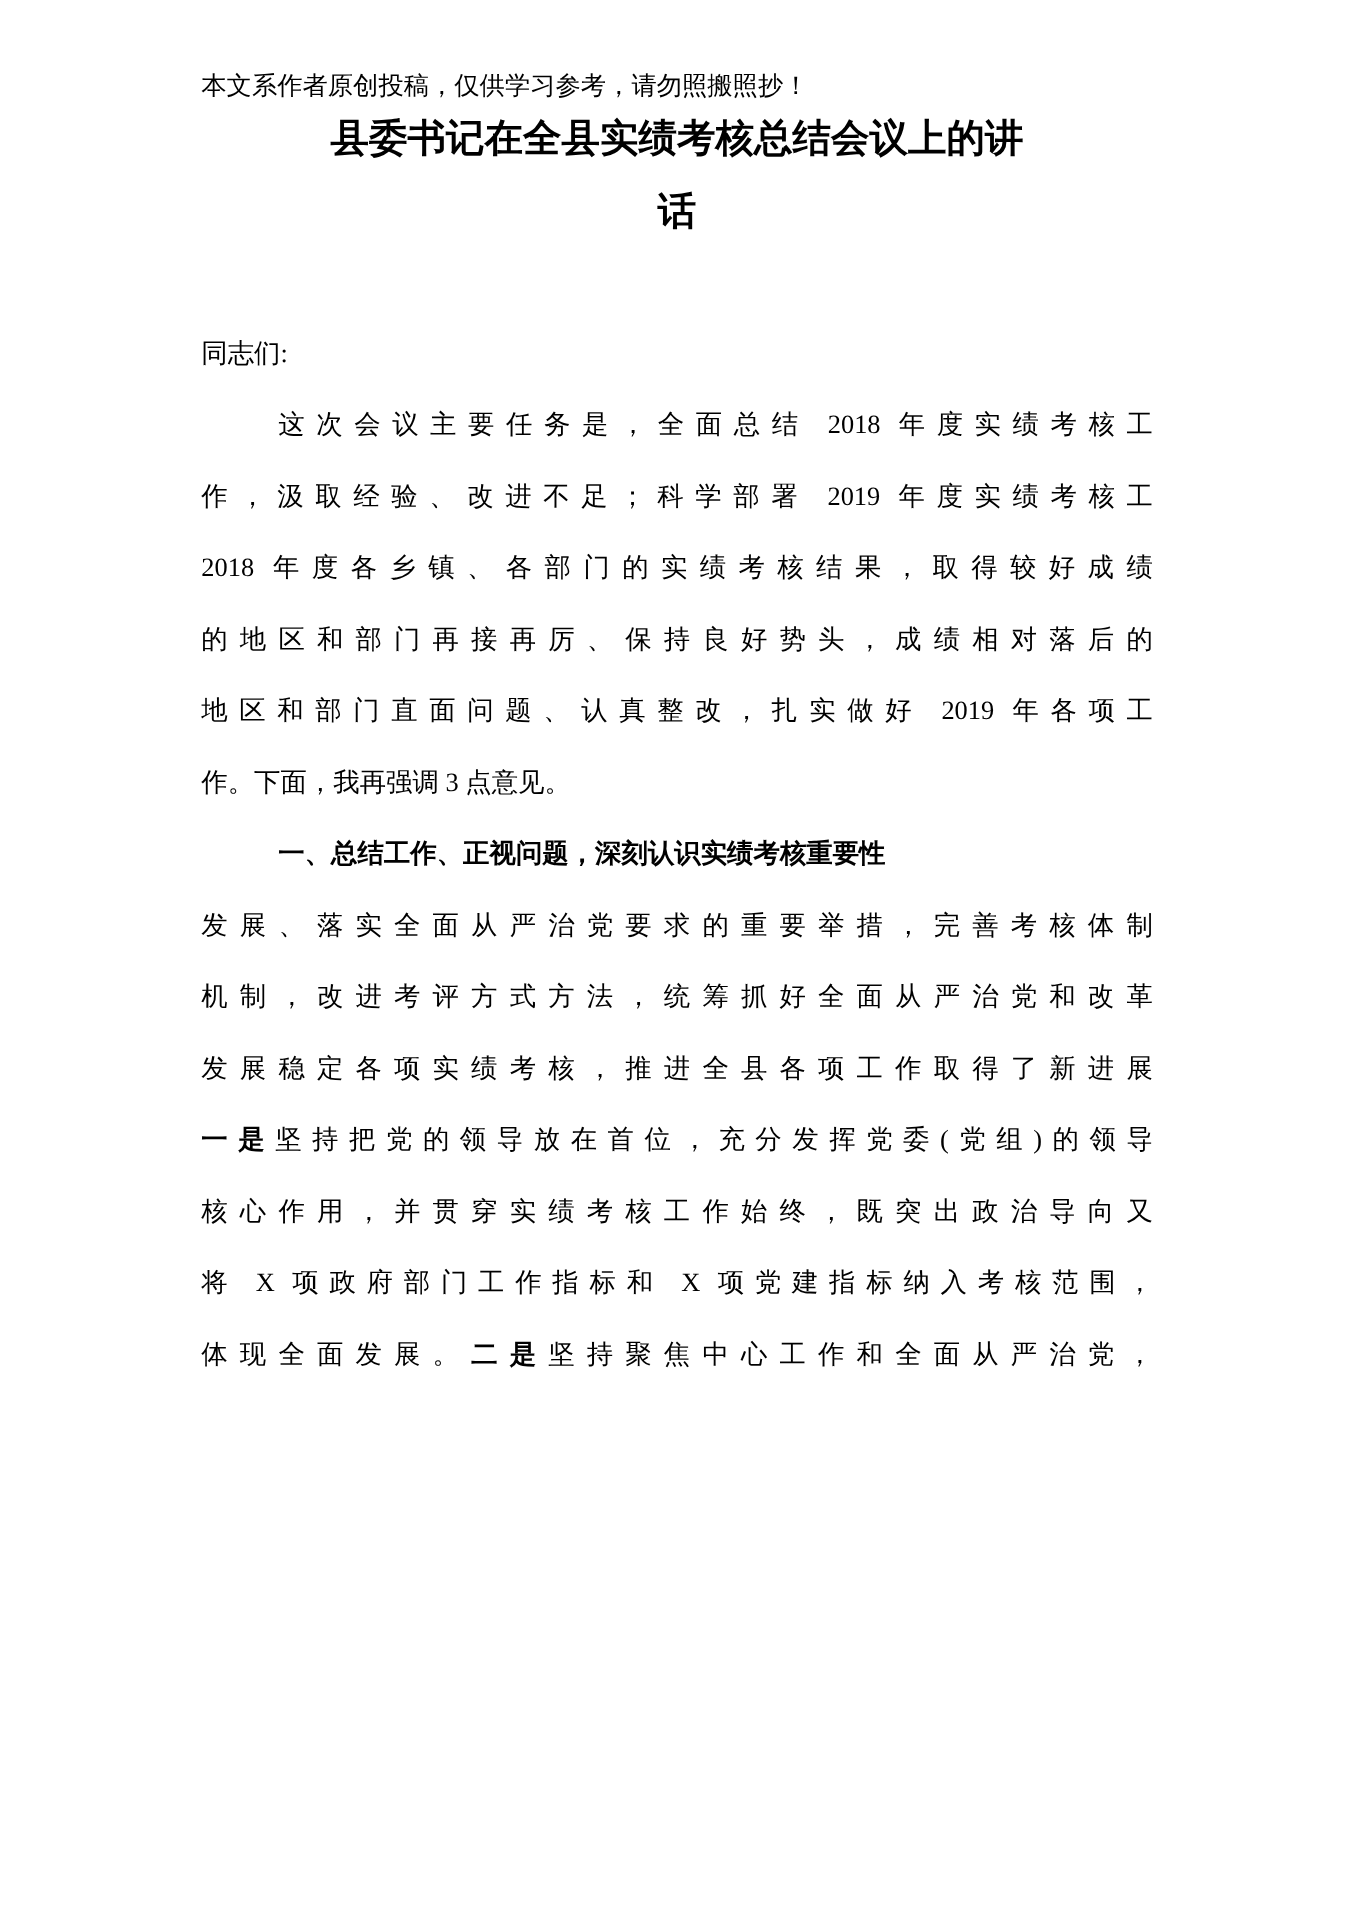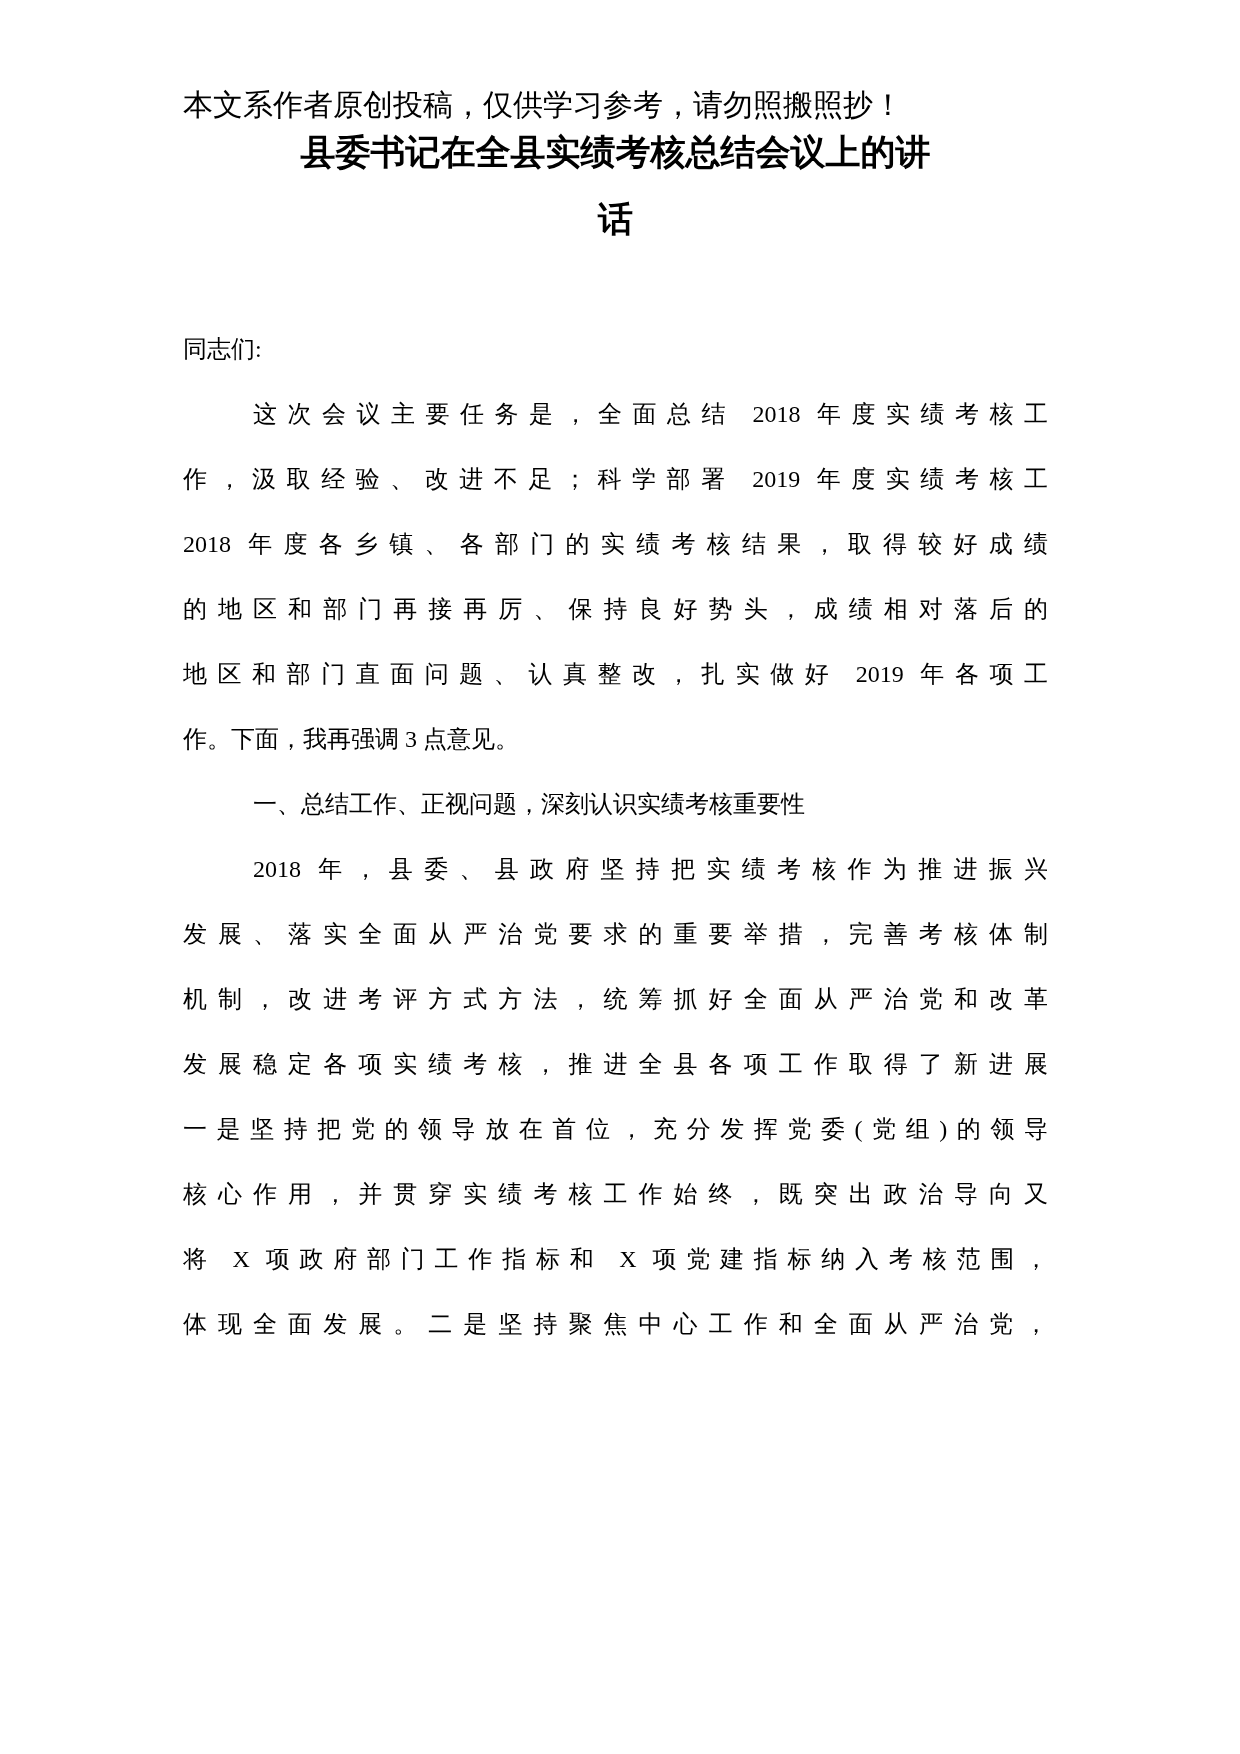--- a/index.html
+++ b/index.html
@@ -12,22 +12,22 @@
     width: 1240px;
     height: 1754px;
     background: #ffffff;
     box-sizing: border-box;
     padding: 0 192px 0 183px;
     overflow: hidden;
     color: #000000;
     font-family: "Liberation Serif", "DejaVu Serif", serif;
   }
   .disclaimer {
-    margin-top: 91px;
-    font-size: 30px;
+    margin-top: 64px;
+    font-size: 23px;
     line-height: 28px;
     text-align: left;
     font-weight: 400;
   }
   .doc-title {
     margin: 0 0 64px 0;
     font-size: 35px;
     line-height: 67px;
     font-weight: 700;
     text-align: center;
@@ -41,21 +41,21 @@
     text-align-last: left;
     white-space: normal;
   }
   .line.just {
     text-align-last: justify;
   }
   .line.ind {
     text-indent: 70px;
   }
   .line b, .line .seg-b {
-    font-weight: 400;
+    font-weight: 700;
     margin-top: 21px;
   }
 </style>
 </head>
 <body>
 
 <div class="page">
   <div class="disclaimer">本文系作者原创投稿，仅供学习参考，请勿照搬照抄！</div>
 
   <div class="doc-title">
@@ -65,21 +65,20 @@
 
   <div class="doc-body">
       <div class="line"><span>同志们:</span></div>
       <div class="line just ind"><span>这次会议主要任务是，全面总结 2018 年度实绩考核工</span></div>
       <div class="line just"><span>作，汲取经验、改进不足；科学部署 2019 年度实绩考核工</span></div>
       <div class="line just"><span>2018 年度各乡镇、各部门的实绩考核结果，取得较好成绩</span></div>
       <div class="line just"><span>的地区和部门再接再厉、保持良好势头，成绩相对落后的</span></div>
       <div class="line just"><span>地区和部门直面问题、认真整改，扎实做好 2019 年各项工</span></div>
       <div class="line"><span>作。下面，我再强调 3 点意见。</span></div>
       <div class="line ind"><b>一、总结工作、正视问题，深刻认识实绩考核重要性</b></div>
-      <div class="line just ind"><span>2018 年，县委、县政府坚持把实绩考核作为推进振兴</span></div>
       <div class="line just"><span>发展、落实全面从严治党要求的重要举措，完善考核体制</span></div>
       <div class="line just"><span>机制，改进考评方式方法，统筹抓好全面从严治党和改革</span></div>
       <div class="line just"><span>发展稳定各项实绩考核，推进全县各项工作取得了新进展</span></div>
       <div class="line just"><b>一是</b><span>坚持把党的领导放在首位，充分发挥党委(党组)的领导</span></div>
       <div class="line just"><span>核心作用，并贯穿实绩考核工作始终，既突出政治导向又</span></div>
       <div class="line just"><span>将 X 项政府部门工作指标和 X 项党建指标纳入考核范围，</span></div>
       <div class="line just"><span>体现全面发展。</span><b>二是</b><span>坚持聚焦中心工作和全面从严治党，</span></div>
     </div>
 </div>
 

